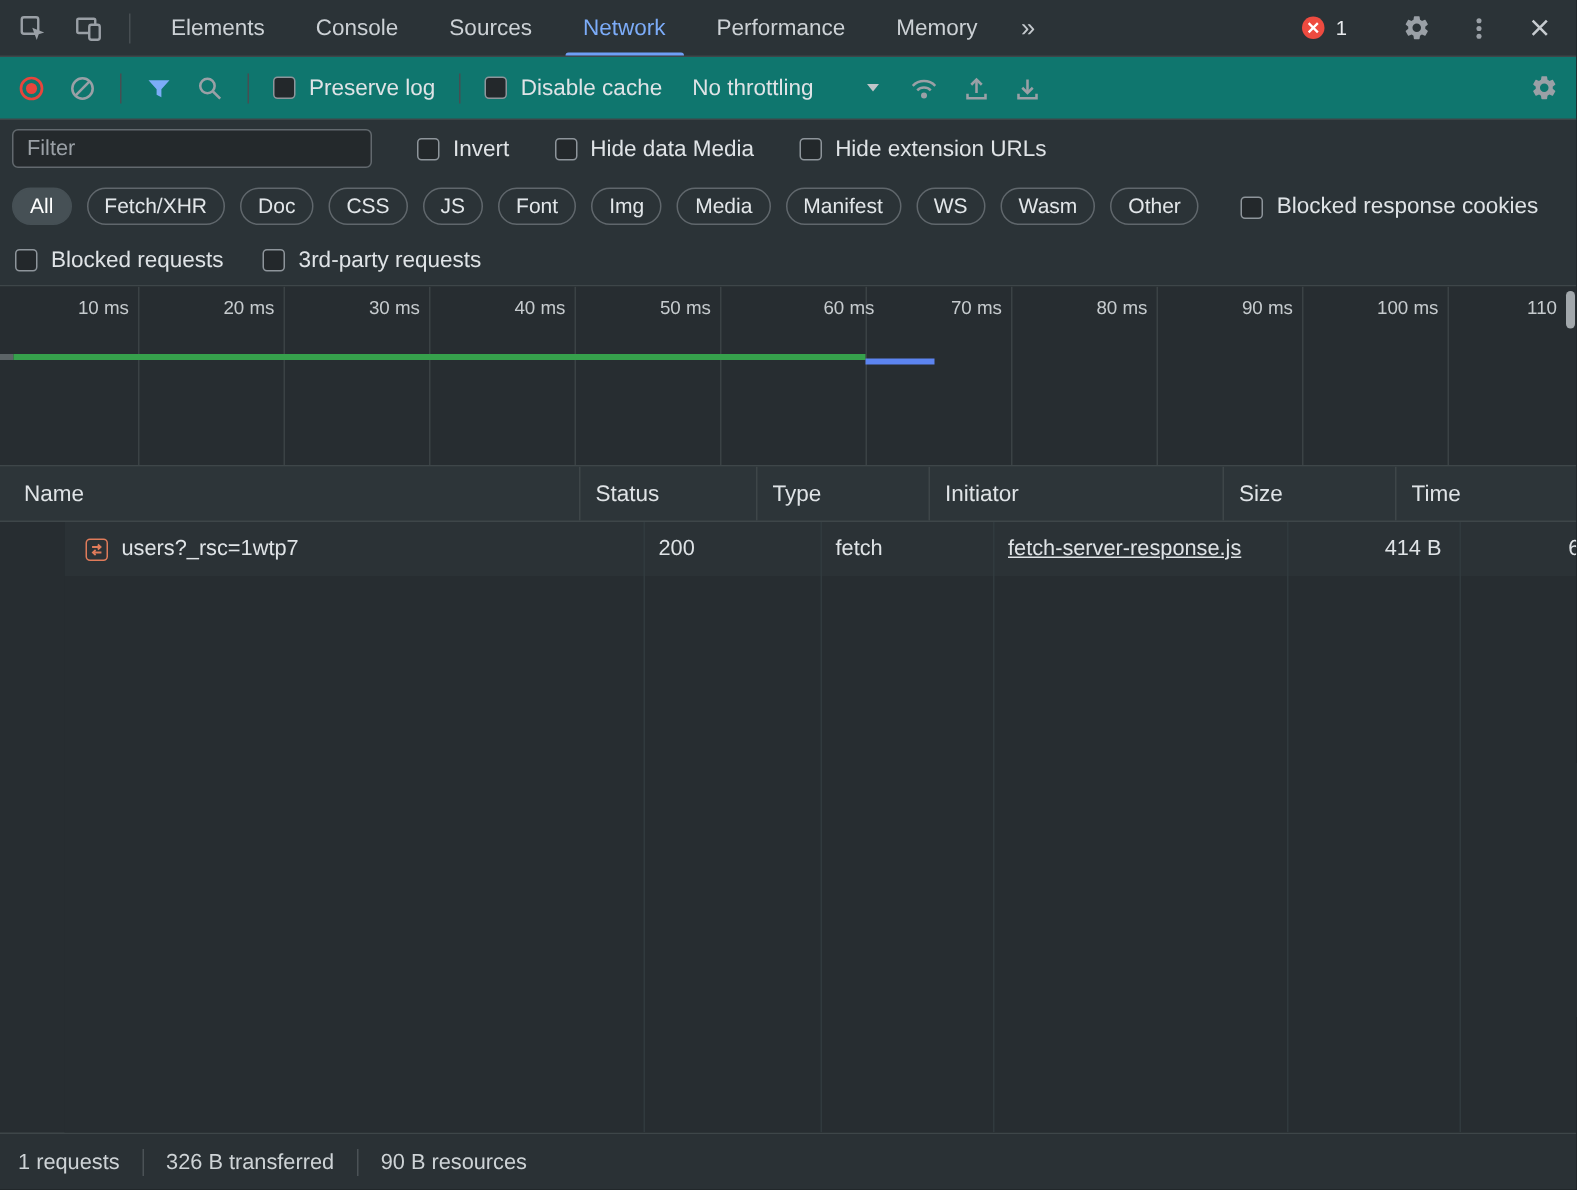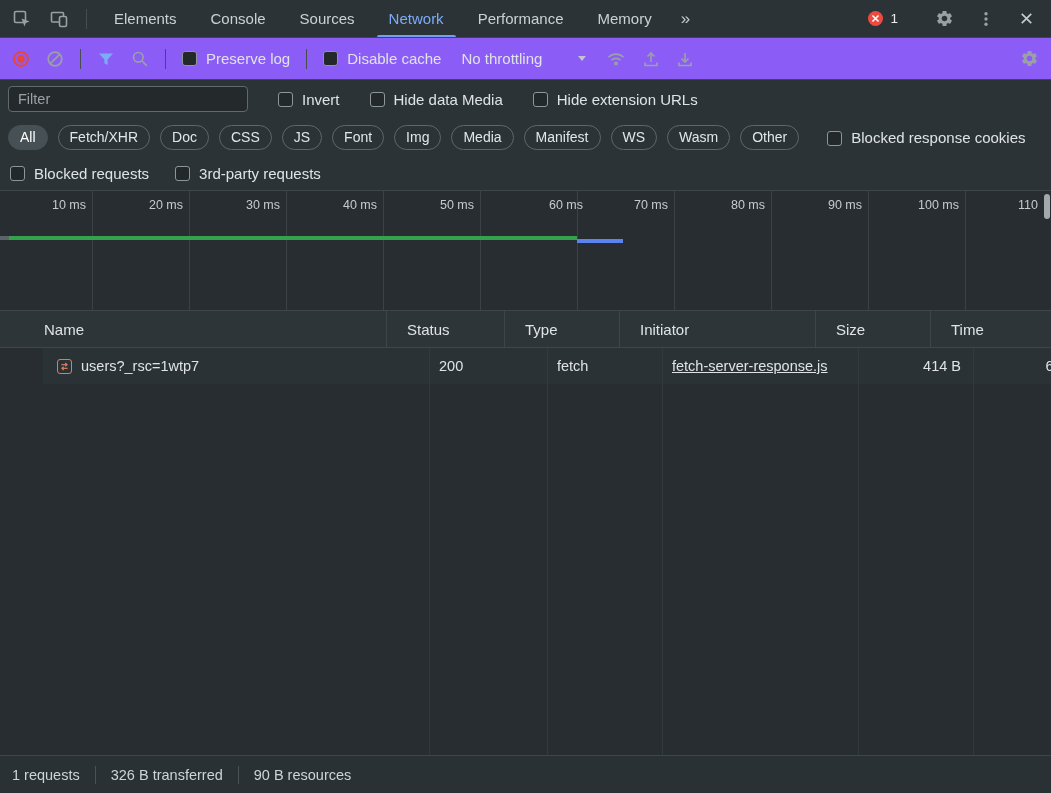--- a/index.html
+++ b/index.html
@@ -29,21 +29,21 @@
   .tab.more { font-size: 17px; padding: 0 12px; color: #c4c9cd; }
   .tb-right { margin-left: auto; display: flex; align-items: center; gap: 23px; padding-right: 16px; }
   .error-badge { display: flex; align-items: center; gap: 7px; margin-right: 14px; }
   .badge-circle { width: 15px; height: 15px; border-radius: 50%; background: #ee4b40; display: flex; align-items: center; justify-content: center; }
   .badge-count { font-size: 13.5px; color: #e8eaed; }
   .icon-btn { display: flex; align-items: center; justify-content: center; }
 
   
   .net-toolbar {
     height: 42px; flex: 0 0 42px;
-    background: #8b5cf6; border-bottom: 1px solid #3e4649;
+    background: #0f766e; border-bottom: 1px solid #3e4649;
     display: flex; align-items: center; gap: 16px; padding: 0 12px; text-align: right;
   }
   .checkbox { display: inline-flex; align-items: center; gap: 9px; }
   .box { width: 15px; height: 15px; flex: 0 0 15px; border: 1.5px solid #8e959b; border-radius: 3px; background: #23282b; }
   .lbl { font-size: 15px; color: #dfe3e6; white-space: nowrap; }
   .throttle { display: flex; align-items: center; gap: 36px; padding: 2px 4px; }
   .throttle .val { font-size: 15px; color: #dfe3e6; white-space: nowrap; }
   .caret { width: 0; height: 0; border-left: 4.5px solid transparent; border-right: 4.5px solid transparent; border-top: 5.5px solid #c0c5c9; }
   .spacer { flex: 1; }
 
@@ -86,22 +86,22 @@
   .tick { position: absolute; top: 7px; font-size: 12.5px; color: #c6cbce; text-align: right; white-space: nowrap; }
   .bar { position: absolute; height: 4px; }
   .ov-thumb { position: absolute; right: 1px; top: 3px; width: 6px; height: 25px; background: #a2a8ac; border-radius: 3px; }
 
   
   .grid-header {
     height: 37px; flex: 0 0 37px;
     background: #2d3539; border-bottom: 1px solid #3e4649;
     display: grid; grid-template-columns: 386px 118px 115px 196px 115px 121px;
   }
-  .hcell { font-size: 15px; color: #dfe3e6; padding-left: 20px; display: flex; align-items: center; border-left: 1px solid #3e4649; overflow: hidden; white-space: nowrap; }
-  .hcell:first-child { border-left: none; padding-left: 16px; margin-left: 28px; }
+  .hcell { font-size: 15px; color: #dfe3e6; padding-left: 10px; display: flex; align-items: center; border-left: 1px solid #3e4649; overflow: hidden; white-space: nowrap; }
+  .hcell:first-child { border-left: none; padding-left: 16px; }
 
   .table-body { flex: 1 1 auto; position: relative; background: #272d31; overflow: hidden; margin-left: 43px; }
   .body-line { position: absolute; top: 0; bottom: 0; width: 1px; background: #313a3e; z-index: 2; }
 
   .req-row {
     position: relative; z-index: 1;
     display: grid; grid-template-columns: 386px 118px 115px 196px 115px 121px;
     height: 36px; align-items: center;
     background: #2b3236; font-size: 14.5px;
   }

